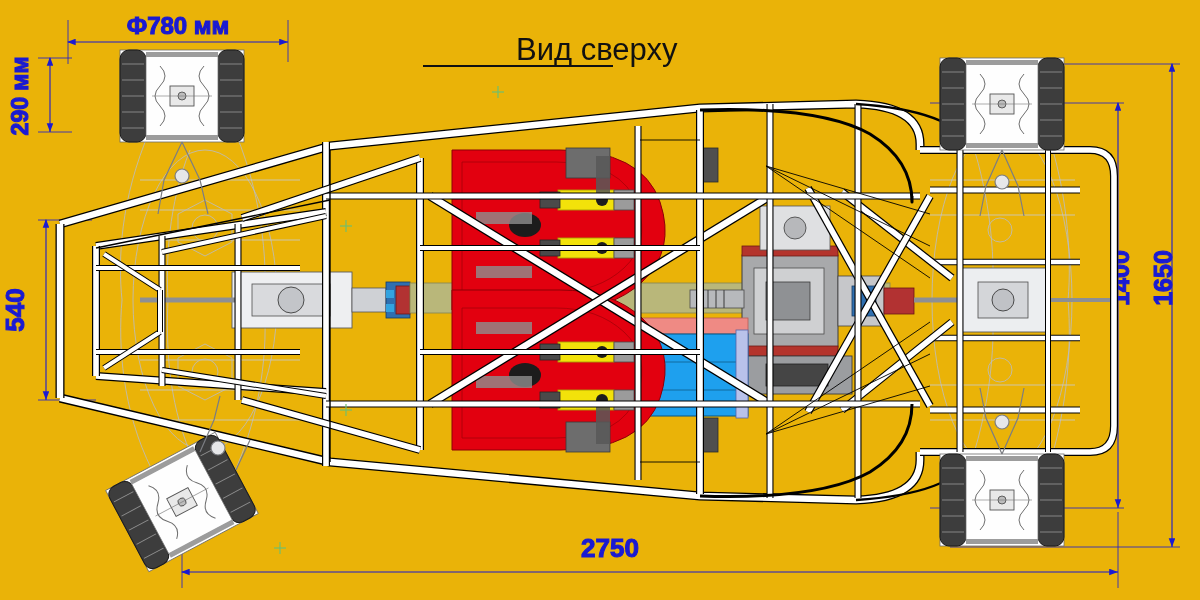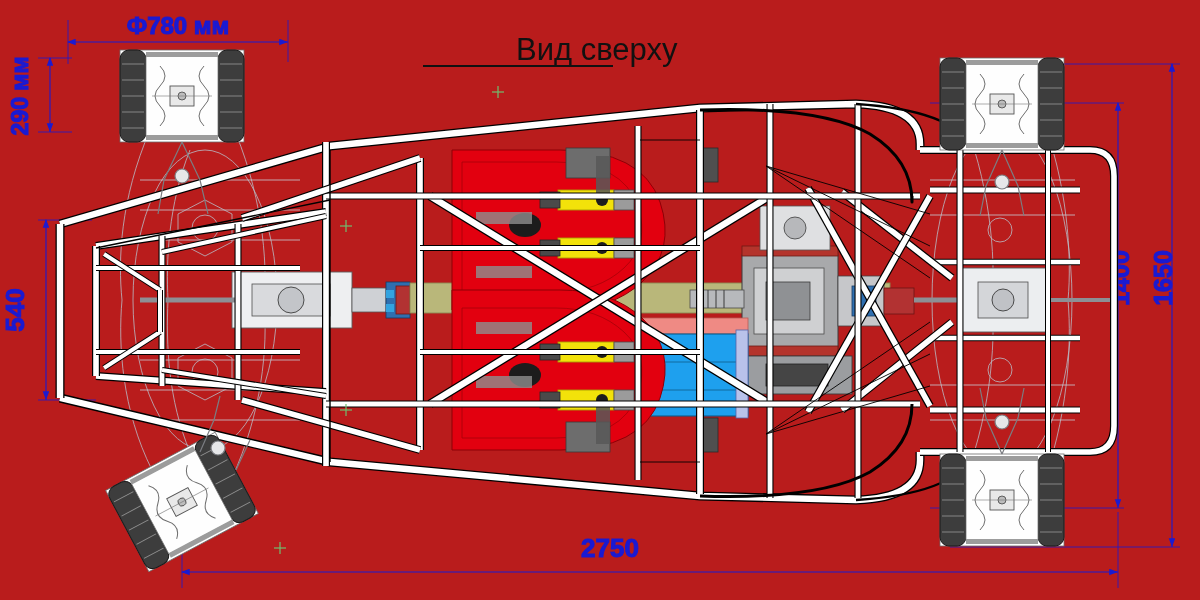--- a/index.html
+++ b/index.html
@@ -1,17 +1,17 @@
 <!DOCTYPE html>
 <html><head>
 <meta charset="utf-8">
 <style>
   html,body{margin:0;padding:0;background:#ffffff;}
   body{width:1200px;height:600px;overflow:hidden;font-family:"Liberation Sans",sans-serif;}
-  #stage{position:relative;width:1200px;height:600px;background:#b91c1c;}
+  #stage{position:relative;width:1200px;height:600px;background:#eab308;}
   svg{display:block;}
   .dimtxt{font-family:"Liberation Sans",sans-serif;font-weight:bold;fill:#1a1ad2;}
   .title{font-family:"Liberation Sans",sans-serif;fill:#111;}
 </style>
 </head>
 <body>
 
 <div id="stage">
 <svg width="1200" height="600" viewBox="0 0 1200 600">
 

